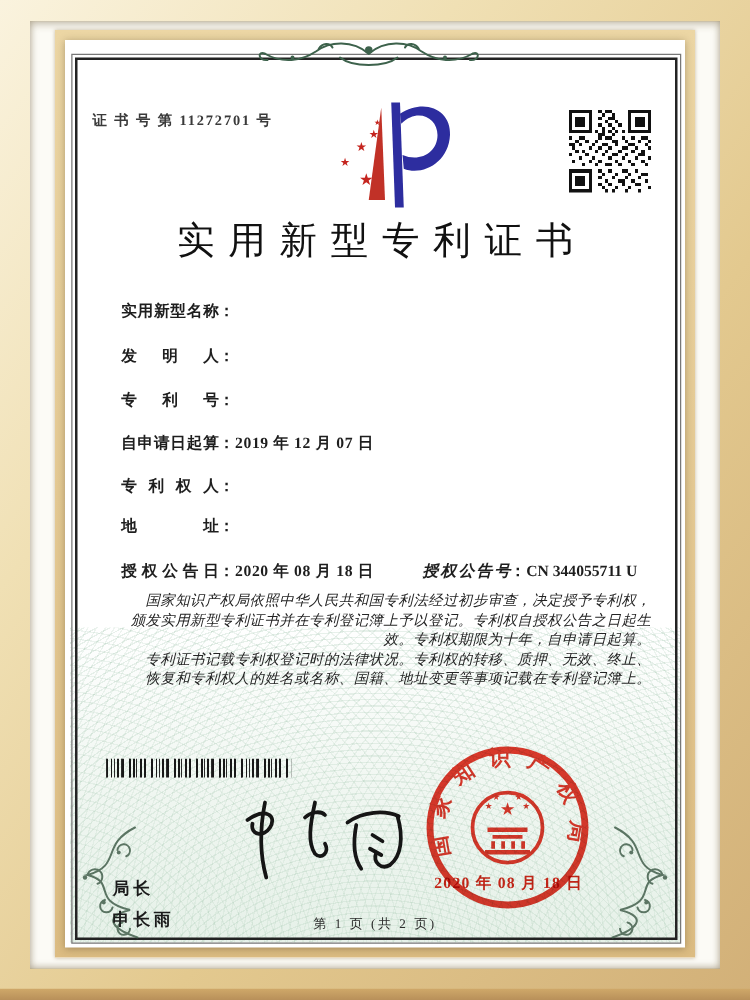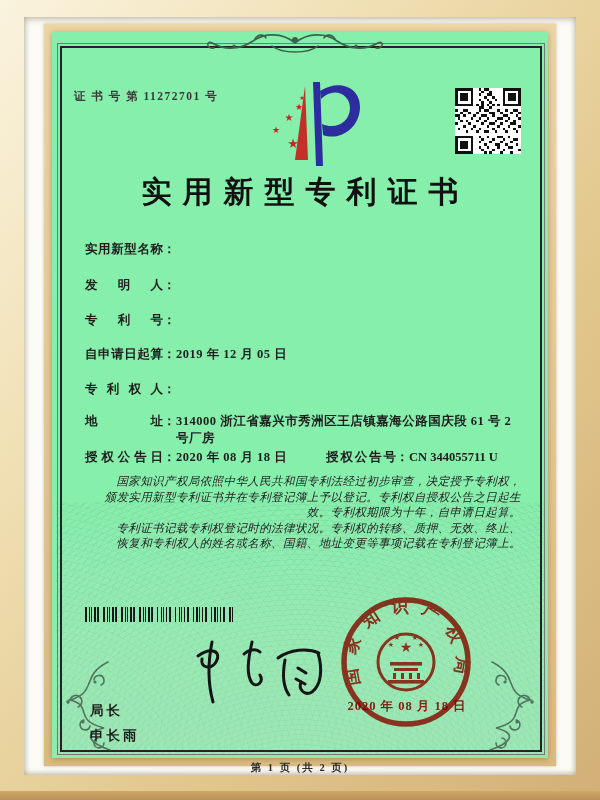--- a/index.html
+++ b/index.html
@@ -23,21 +23,21 @@
     box-shadow:inset 0 2px 7px rgba(90,70,30,.35), inset 0 -2px 5px rgba(90,70,30,.25);
   }
   .gold-liner{
     position:absolute;left:44px;right:44px;top:24px;bottom:34px;
     background:linear-gradient(180deg,#ecd6a4,#dcbc82);
     box-shadow:0 0 3px rgba(120,90,40,.4);
   }
   
   .paper{
     position:absolute;left:52px;top:32px;width:496px;height:726px;
-    background:#86efac;
+    background:#ffffff;
     box-shadow:0 1px 6px rgba(60,45,20,.35);
   }
   .guilloche{
     position:absolute;left:4px;right:4px;top:470px;bottom:4px;pointer-events:none;
     background:
       linear-gradient(180deg,rgba(210,230,212,0) 0%,rgba(198,222,202,.28) 55%,rgba(190,218,196,.38) 100%),
       repeating-radial-gradient(circle at 50% 160%, rgba(110,165,130,.16) 0 1px, transparent 1px 5px),
       repeating-radial-gradient(circle at -5% 120%, rgba(110,165,130,.12) 0 1px, transparent 1px 7px),
       repeating-radial-gradient(circle at 105% 120%, rgba(110,165,130,.12) 0 1px, transparent 1px 6px);
   }
@@ -55,36 +55,36 @@
 
   .cert-no{
     position:absolute;left:22px;top:57px;
     font-size:11.5px;letter-spacing:1.5px;color:#3a3a3a;font-weight:600;
   }
   .logo{position:absolute;left:210px;top:46px;width:108px;height:92px;}
   .qr{position:absolute;left:403px;top:56px;width:66px;height:66px;}
 
   .title{
     position:absolute;left:0;right:0;top:140px;text-align:center;
-    font-size:30px;font-weight:bold;color:#111;
+    font-size:30px;font-weight:normal;color:#111;
     letter-spacing:11px;text-indent:11px;
   }
 
   .field-row{
-    position:absolute;left:33px;right:26px;display:flex;align-items:flex-start;
+    position:absolute;left:45px;right:26px;display:flex;align-items:flex-end;
     font-size:12.5px;font-weight:600;color:#1e1e1e;line-height:17px;
   }
   .f-label{
     display:inline-block;width:78px;flex:none;
     text-align:justify;text-align-last:justify;
   }
   .f-colon{flex:none;width:13px;}
   .f-value{flex:1;letter-spacing:.5px;}
   .grant2{position:absolute;left:241px;top:0;display:flex;font-size:12.5px;font-weight:600;}
-  .grant2 .f-label{width:70px;}
+  .grant2 .f-label{width:70px;font-style:italic;}
 
   .body-text{
     position:absolute;left:33px;right:27px;top:442px;
     font-size:11.5px;line-height:15.6px;color:#242424;
     font-style:italic;letter-spacing:.4px;
   }
   .body-text p{margin:0;text-indent:2em;text-align:right;}
 
   .barcode{
     position:absolute;left:33px;top:575px;width:148px;height:15px;
@@ -99,21 +99,21 @@
   .signature{position:absolute;left:130px;top:596px;width:170px;height:84px;}
 
   .seal{position:absolute;left:279px;top:558px;width:150px;height:150px;opacity:.93;mix-blend-mode:multiply;}
   .seal-date{
     position:absolute;left:284px;top:666px;width:142px;text-align:center;
     font-size:12.5px;font-weight:700;color:#d6281a;letter-spacing:1px;
     mix-blend-mode:multiply;
   }
   .footer{
     position:absolute;left:0;right:0;top:700px;text-align:center;
-    font-size:10.5px;letter-spacing:2px;color:#2b2b2b;font-weight:700;margin-top:29px;
+    font-size:10.5px;letter-spacing:2px;color:#2b2b2b;font-weight:400;
   }
 </style>
 </head>
 <body>
 
 <div class="frame-face"></div>
 <div class="frame-bottom-edge"></div>
 <div class="mat"></div>
 <div class="gold-liner"></div>
 
@@ -209,30 +209,29 @@
     <span class="f-label">发明人</span>
       <span class="f-colon">：</span>
   </div>
   <div class="field-row" style="top:280px">
     <span class="f-label">专利号</span>
       <span class="f-colon">：</span>
   </div>
   <div class="field-row" style="top:314px">
     <span class="f-label">自申请日起算</span>
       <span class="f-colon">：</span>
-      <span class="f-value">2019 年 12 月 05 日</span>
+      <span class="f-value">2019 年 12 月 07 日</span>
   </div>
   <div class="field-row" style="top:349px">
     <span class="f-label">专利权人</span>
       <span class="f-colon">：</span>
   </div>
   <div class="field-row" style="top:381px">
     <span class="f-label">地址</span>
       <span class="f-colon">：</span>
-      <span class="f-value">314000 浙江省嘉兴市秀洲区王店镇嘉海公路国庆段 61 号 2 号厂房</span>
   </div>
 
   <div class="field-row" style="top:417px">
     <span class="f-label">授权公告日</span>
       <span class="f-colon">：</span>
       <span class="f-value">2020 年 08 月 18 日</span>
     <span class="grant2">
       <span class="f-label">授权公告号</span>
         <span class="f-colon">：</span>
         <span>CN 344055711 U</span>

